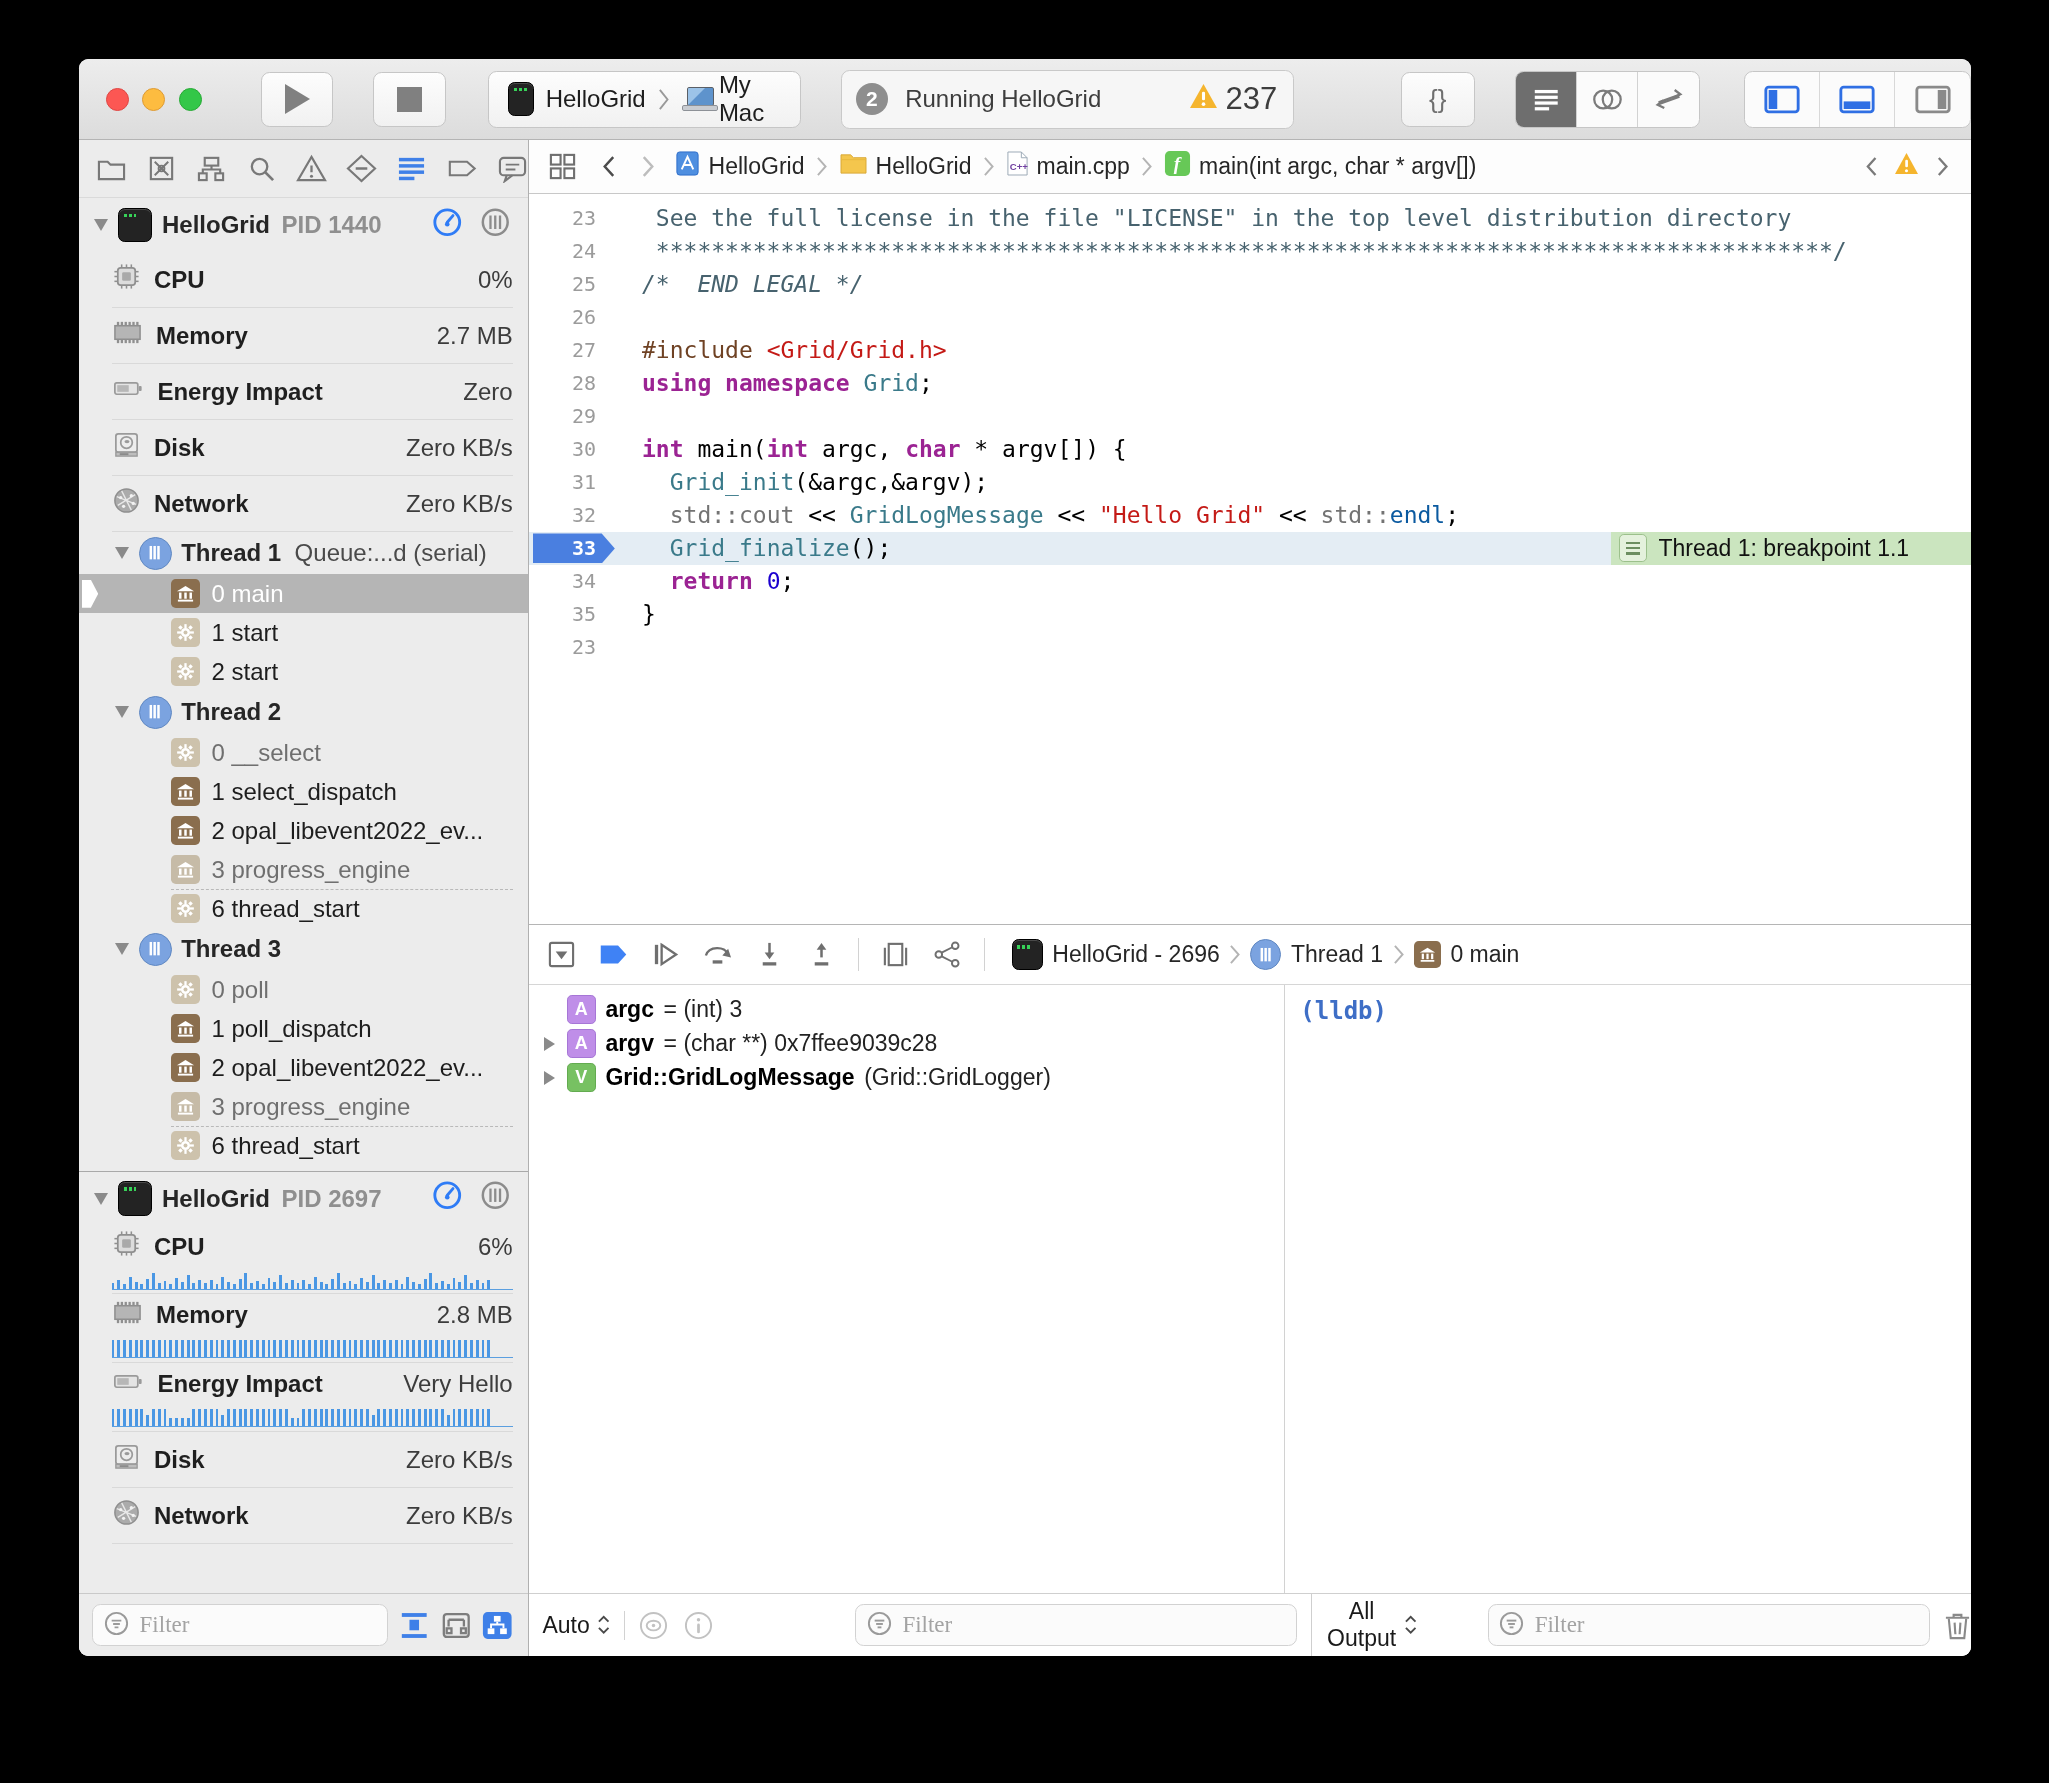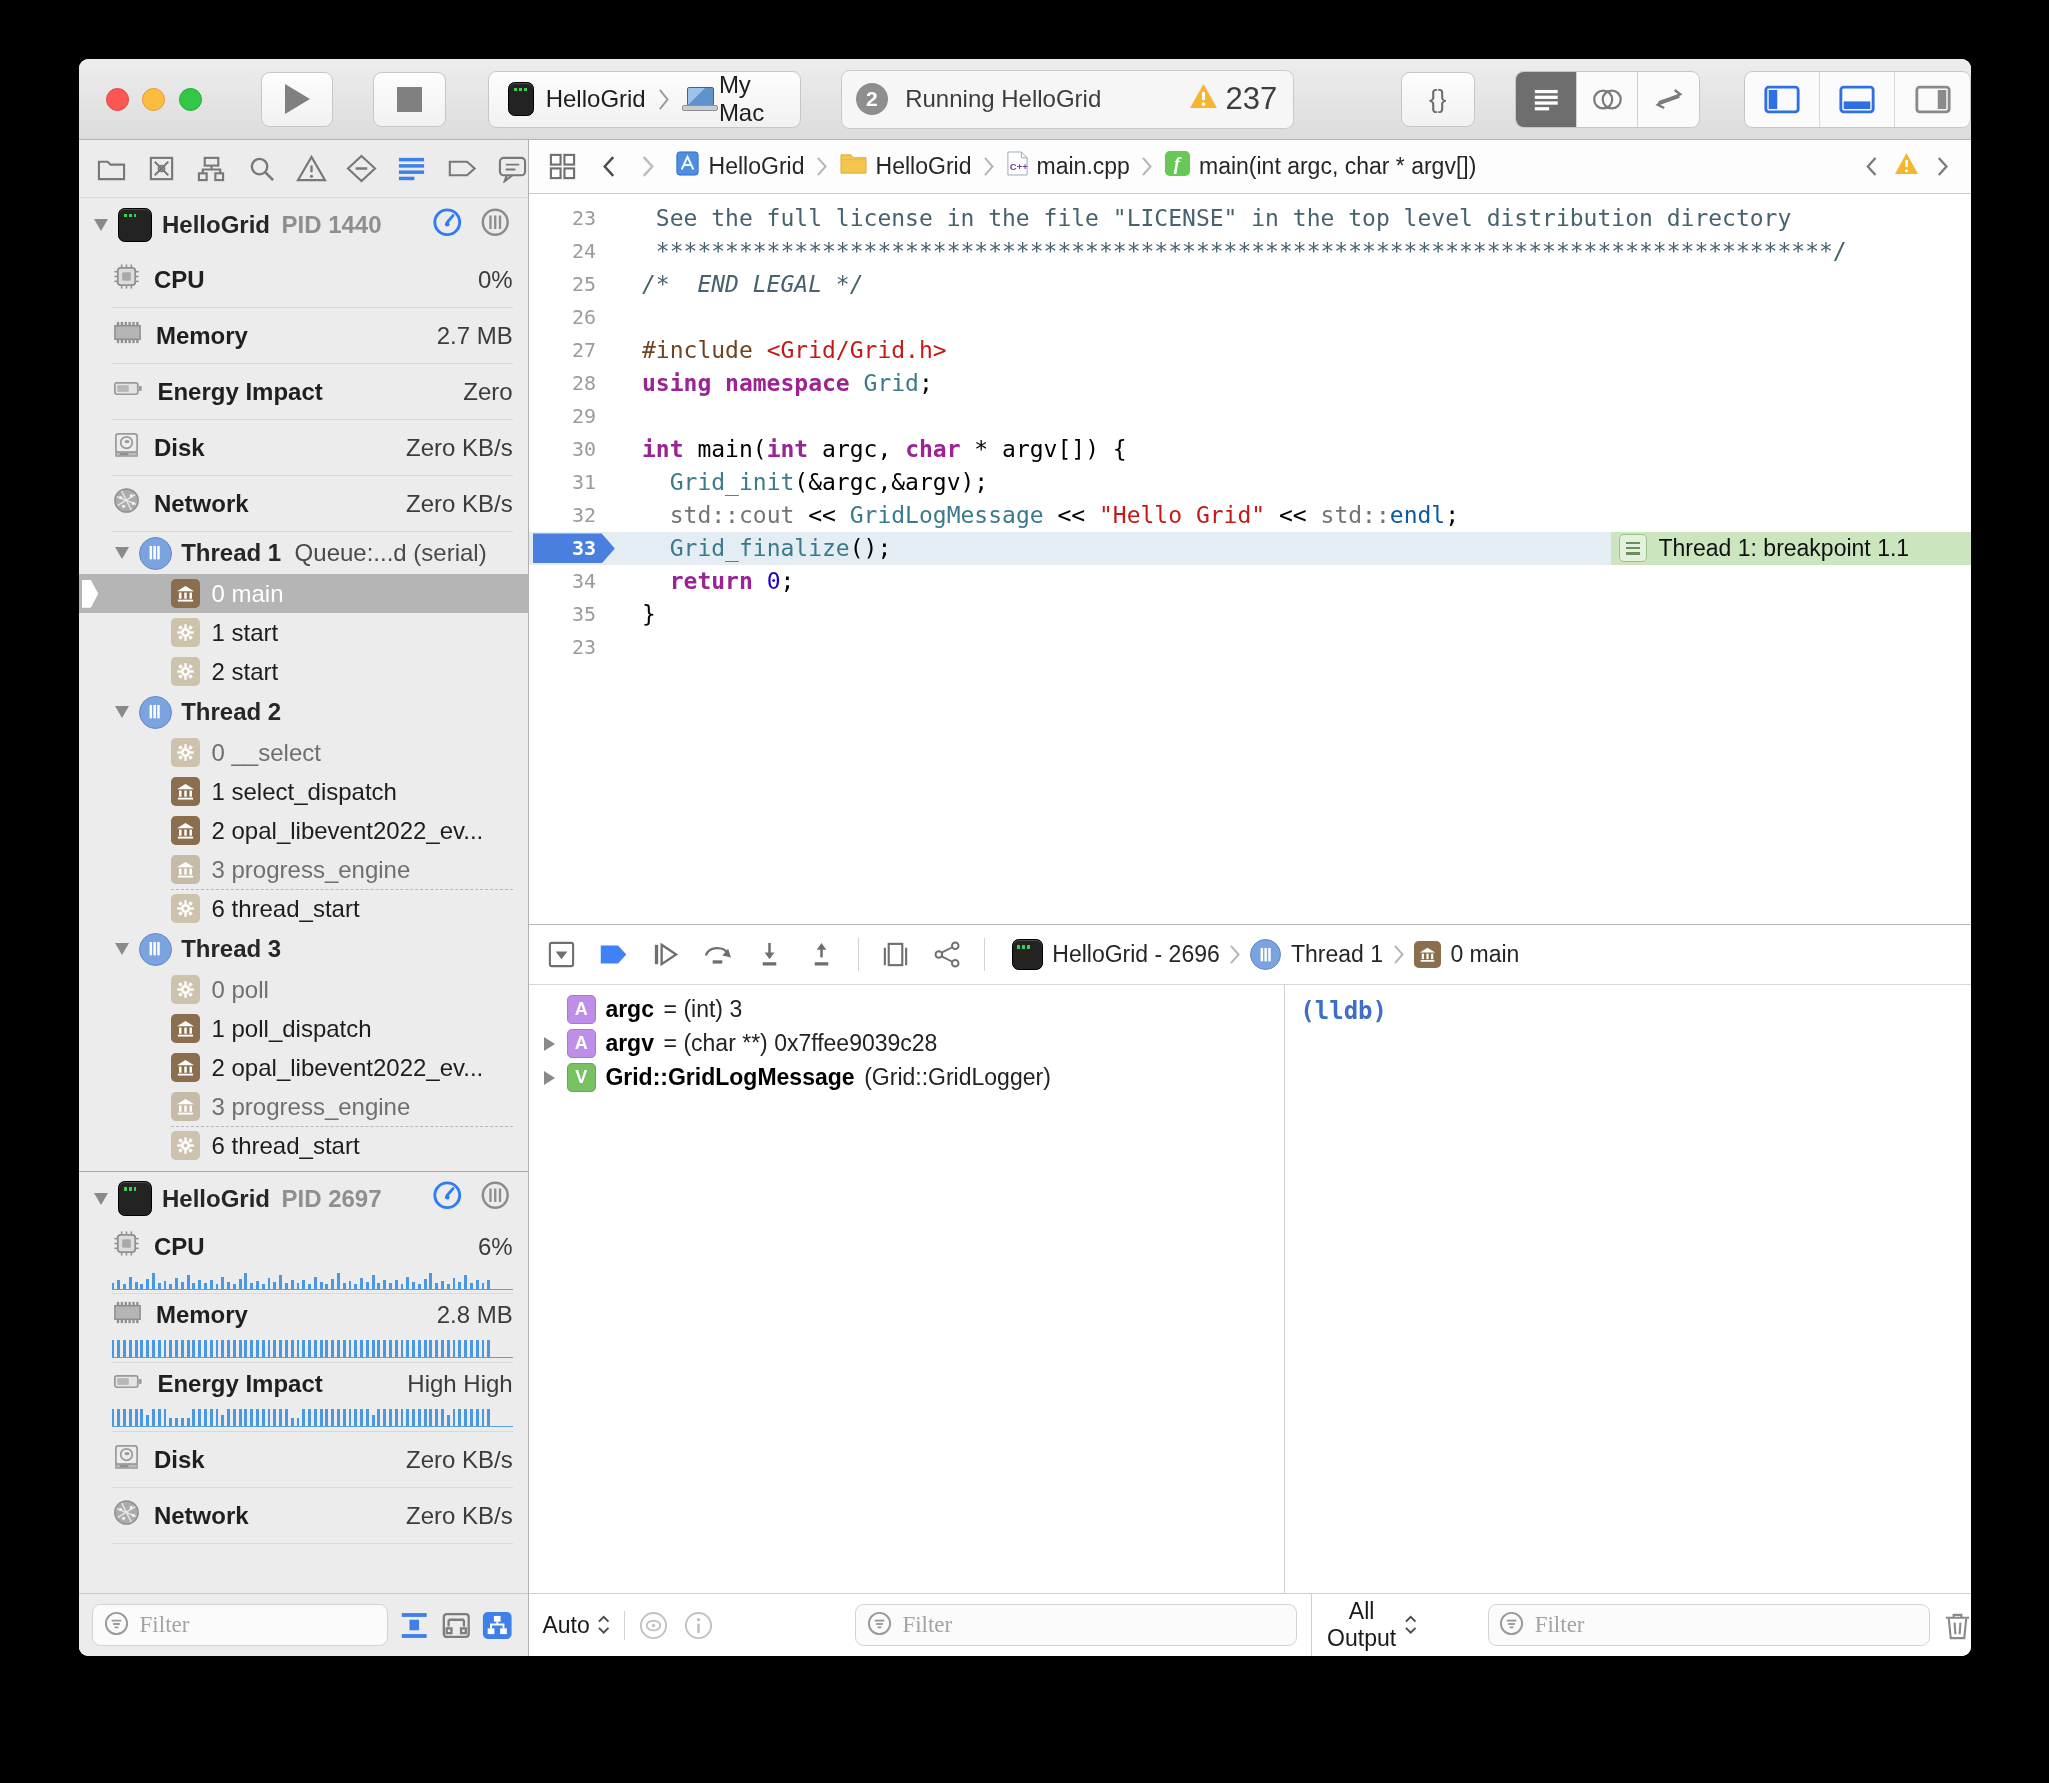--- a/index.html
+++ b/index.html
@@ -854,21 +854,21 @@
                 <span class="bar" style="height: 17px;"></span>
               </div>
               <div class="barsu"></div>
               <div class="grow nobord">
                 <span><svg width="32.5" height="29" viewBox="0 0 34 30">
                     <rect x="3" y="9" width="24" height="12" rx="2" fill="#e4e4e4" stroke="#9a9a9a" stroke-width="1.8"></rect>
                     <rect x="5.5" y="11.5" width="12" height="7" fill="#b7b7b7"></rect>
                     <rect x="28" y="12.5" width="3" height="5" rx="1" fill="#9a9a9a"></rect>
                   </svg></span>
                 <span class="glabel">Energy Impact</span>
-                <span class="gval">High High</span>
+                <span class="gval">Very Hello</span>
               </div>
               <div class="bars">
                 <span class="bar" style="height: 17px;"></span>
                 <span class="bar" style="height: 17px;"></span>
                 <span class="bar" style="height: 17px;"></span>
                 <span class="bar" style="height: 17px;"></span>
                 <span class="bar" style="height: 17px;"></span>
                 <span class="bar" style="height: 17px;"></span>
                 <span class="bar" style="height: 11.5px;"></span>
                 <span class="bar" style="height: 17px;"></span>

